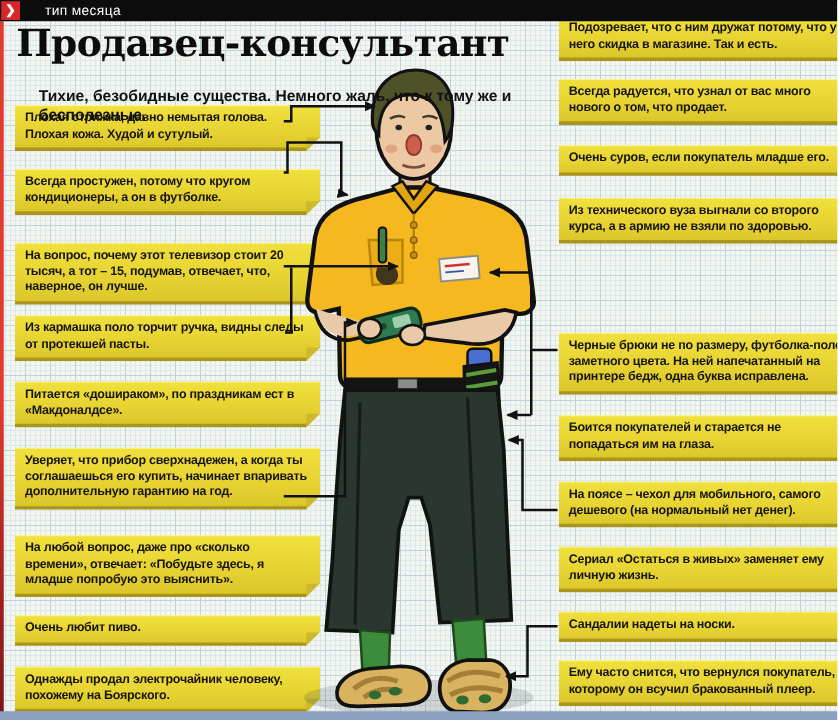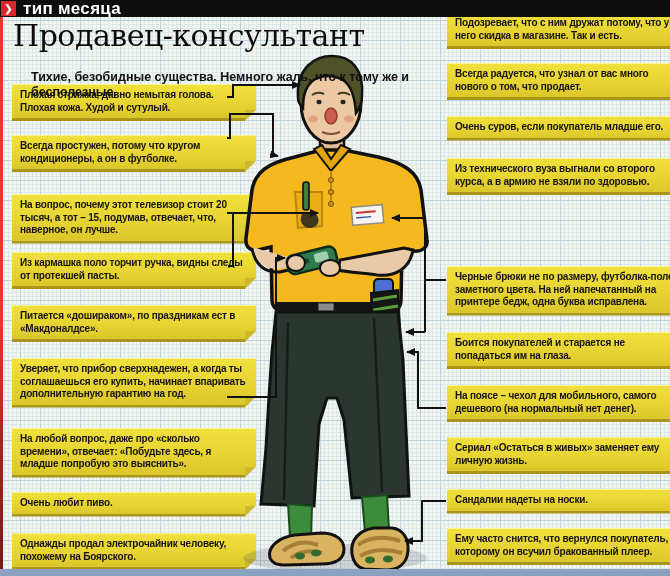--- a/index.html
+++ b/index.html
@@ -17,34 +17,34 @@
   .kicker-bar{
     position:absolute; left:0; top:0; width:670px; height:17px;
     background:#0d0d0d; z-index:6; display:flex; align-items:center;
   }
   .kicker-flag{
     width:15px; height:15px; margin:1px 0 1px 1px; background:#d8272b;
     color:#fff; font-weight:bold; font-size:10px; line-height:15px;
     text-align:center; flex:0 0 auto;
   }
   .kicker-text{
-    color:#fff; font-weight:bold; font-size:17px; margin-left:7px;
+    color:#fff; font-weight:normal; font-size:11px; margin-left:20px;
     letter-spacing:.3px;
   }
   .left-strip{
     position:absolute; left:0; top:17px; bottom:0; width:3px; z-index:5;
     background:linear-gradient(#e23a2e 0 55%, #b02420 75%, #7c1418);
   }
   .bottom-strip{
     position:absolute; left:0; right:0; bottom:0; height:7px; z-index:5;
     background:#8aa2bf;
   }
   .title{
     position:absolute; left:13px; top:20px; margin:0; z-index:4;
-    font-family:"DejaVu Serif", serif; font-weight:normal;
+    font-family:"DejaVu Serif", serif; font-weight:bold;
     font-size:30px; line-height:32px; color:#0c0c0c; letter-spacing:-.5px;
   }
   .subtitle{
     position:absolute; left:14px; top:53px; width:440px; margin:17px; z-index:4;
     font-weight:bold; font-size:12.5px; line-height:15px; color:#111;
   }
   .callout{
     position:absolute; width:244px; z-index:2;
     background:linear-gradient(180deg,#f1e13c 0%, #e5d231 60%, #d8c428 100%);
     box-shadow:inset 0 1px 0 rgba(255,255,190,.65), inset 0 -3px 0 rgba(110,90,10,.45);

